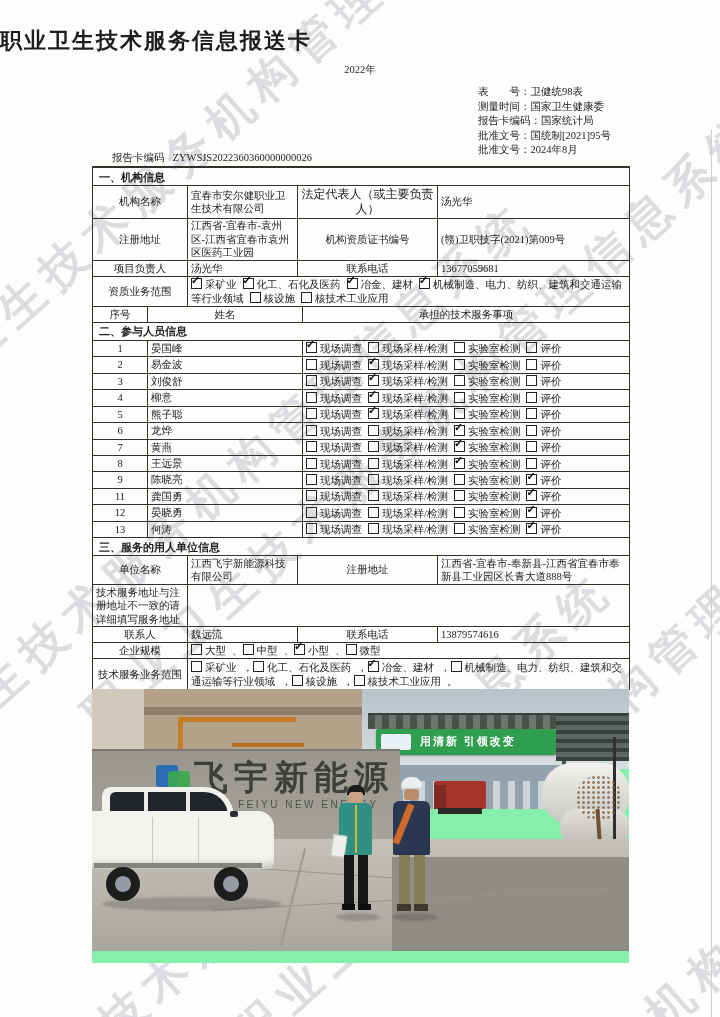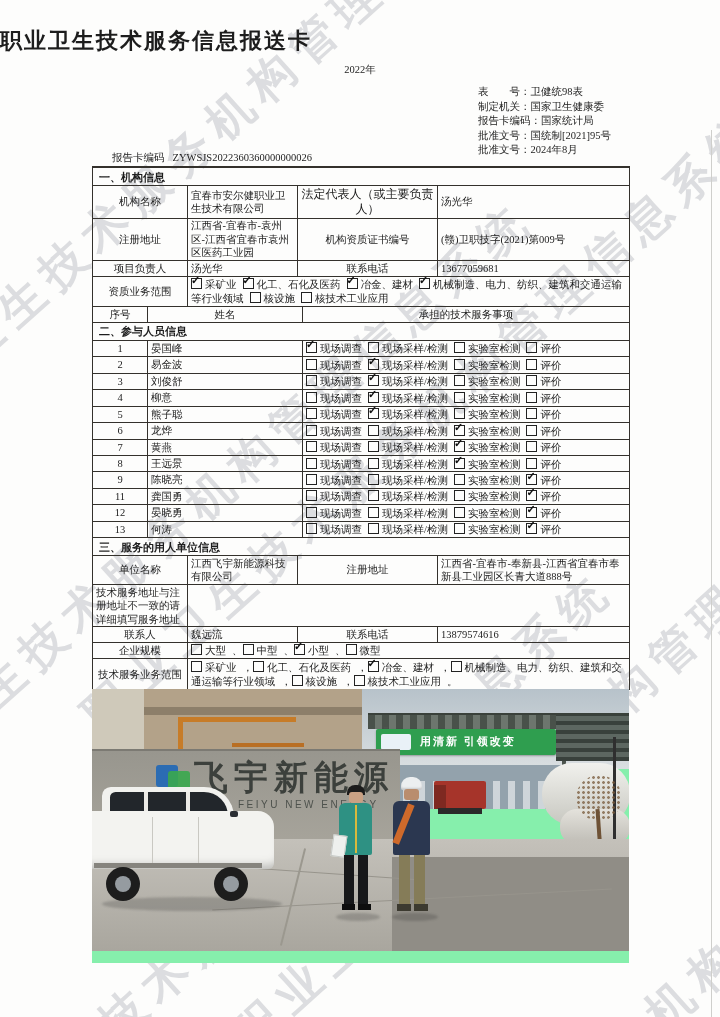--- a/index.html
+++ b/index.html
@@ -124,21 +124,21 @@
   <div class="wm" id="wm4">职业卫生技术服务机构管理信息系统</div>
   <div class="wm" id="wm5">职业卫生技术服务机构管理信息系统</div>
   <div class="wm" id="wm6">职业卫生技术服务机构管理信息系统</div>
   <div class="page-edge-r"></div>
 
   <div class="hdr">
     <div class="title">职业卫生技术服务信息报送卡</div>
     <div class="year">2022年</div>
     <div class="meta">
         <div class="meta-row"><span class="ml">表　　号：</span><span class="mv">卫健统98表</span></div>
-        <div class="meta-row"><span class="ml">制定机关：</span><span class="mv">国家卫生健康委</span></div>
+        <div class="meta-row"><span class="ml">测量时间：</span><span class="mv">国家卫生健康委</span></div>
         <div class="meta-row"><span class="ml">报告卡编码：</span><span class="mv">国家统计局</span></div>
         <div class="meta-row"><span class="ml">批准文号：</span><span class="mv">国统制[2021]95号</span></div>
         <div class="meta-row"><span class="ml">批准文号：</span><span class="mv">2024年8月</span></div>
       </div>
     <div class="code">
       <span class="cl">报告卡编码</span><span>ZYWSJS2022360360000000026</span>
     </div>
   </div>
 
   <div class="doc">

